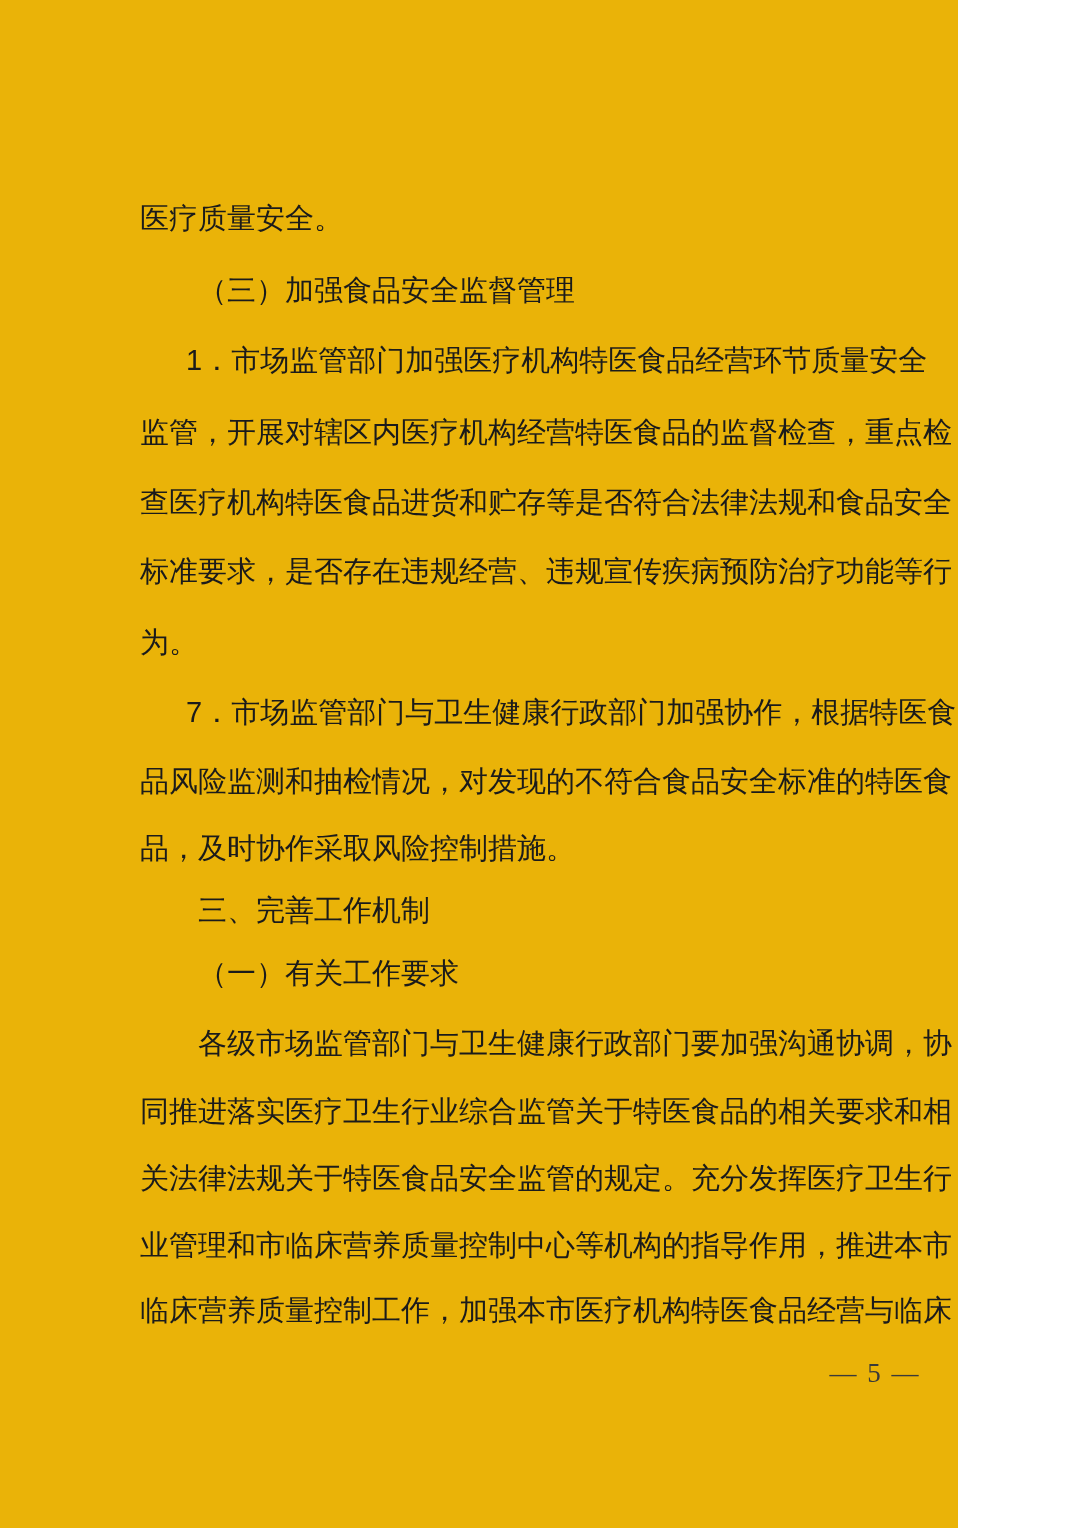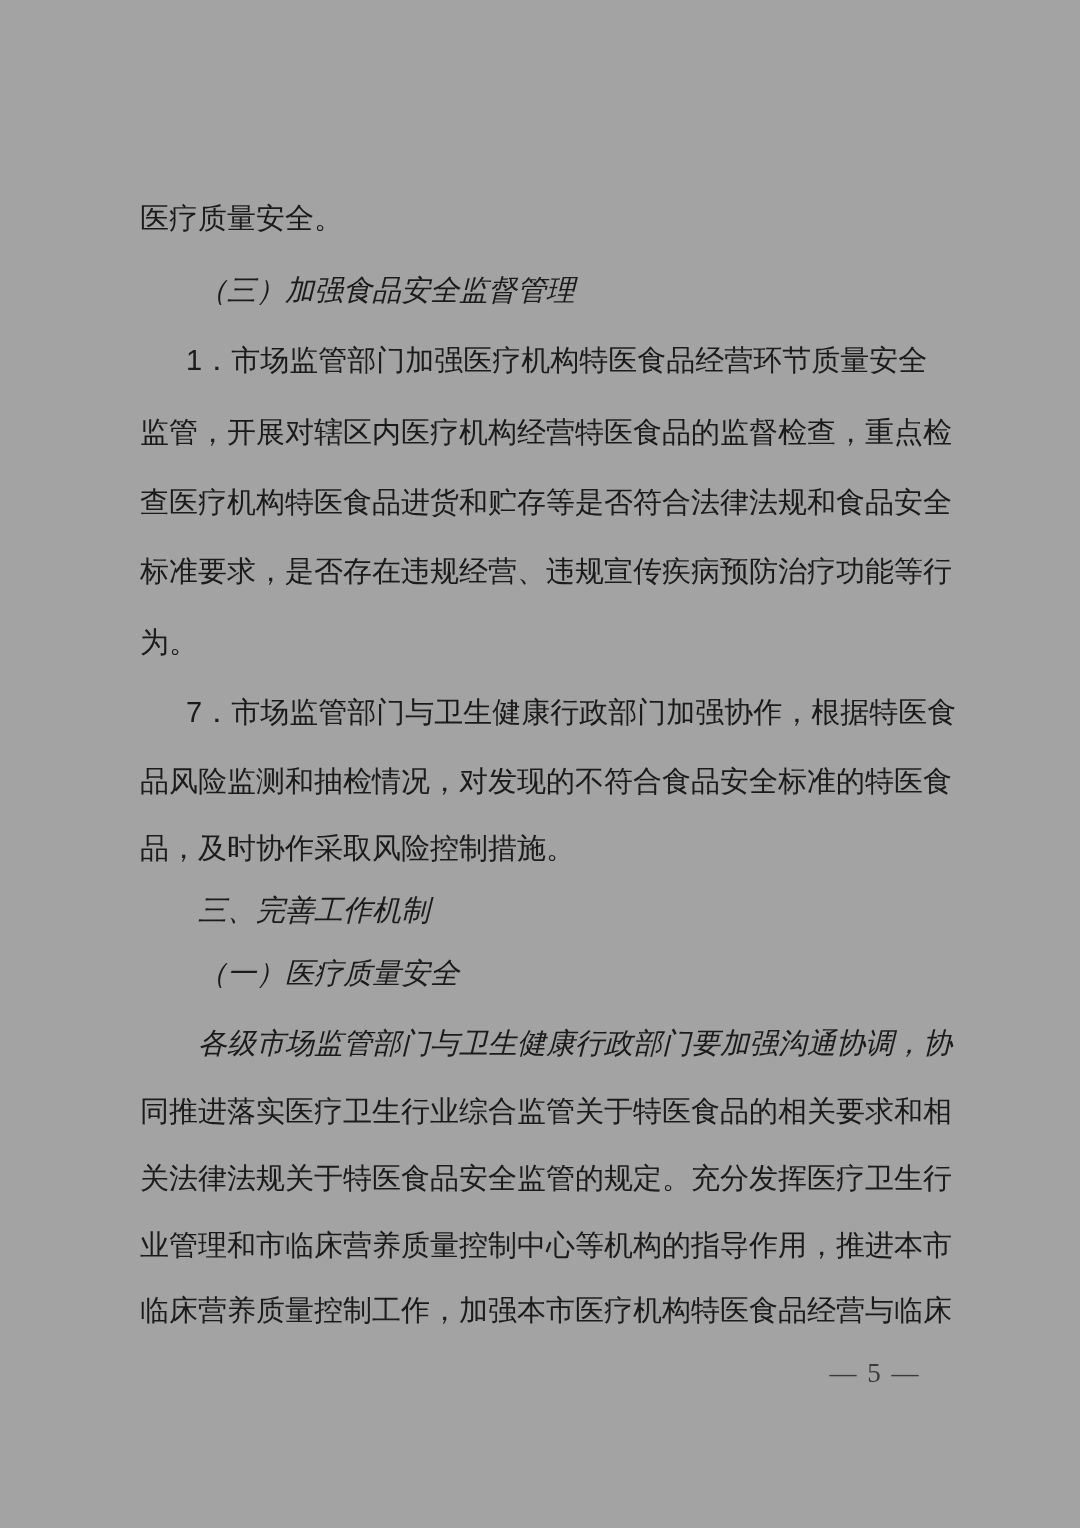--- a/index.html
+++ b/index.html
@@ -2,39 +2,39 @@
 <html><head>
 <meta charset="utf-8">
 <style>
   html, body {
     margin: 0;
     padding: 0;
     background: #ffffff;
   }
   .page {
     position: relative;
-    width: 1080px;
+    width: 958px;
     height: 1528px;
-    background: #a3a3a3;
+    background: #eab308;
     overflow: hidden;
     font-family: "Liberation Sans", sans-serif;
   }
   .line {
     position: absolute;
     left: 140px;
     width: 815px;
     font-size: 29px;
     line-height: 36px;
     color: #1b1b1b;
     letter-spacing: 0px;
     white-space: nowrap;
     text-align: justify;
   }
   
-  .ind { padding-left: 58px; font-style: italic; }
+  .ind { padding-left: 58px; }
   
   .ind-num { padding-left: 46px; }
   .footer {
     position: absolute;
     top: 1358px;
     left: 800px;
     width: 150px;
     text-align: center;
     font-size: 27px;
     color: #3a3a3a;
@@ -52,21 +52,21 @@
   <div class="line ind" style="top:272px">（三）加强食品安全监督管理</div>
   <div class="line ind-num" style="top:342px">1．市场监管部门加强医疗机构特医食品经营环节质量安全</div>
   <div class="line" style="top:414px">监管，开展对辖区内医疗机构经营特医食品的监督检查，重点检</div>
   <div class="line" style="top:484px">查医疗机构特医食品进货和贮存等是否符合法律法规和食品安全</div>
   <div class="line" style="top:553px">标准要求，是否存在违规经营、违规宣传疾病预防治疗功能等行</div>
   <div class="line" style="top:624px">为。</div>
   <div class="line ind-num" style="top:694px">7．市场监管部门与卫生健康行政部门加强协作，根据特医食</div>
   <div class="line" style="top:830px">品，及时协作采取风险控制措施。</div>
   <div class="line" style="top:763px">品风险监测和抽检情况，对发现的不符合食品安全标准的特医食</div>
   <div class="line ind" style="top:892px">三、完善工作机制</div>
-  <div class="line ind" style="top:955px">（一）医疗质量安全</div>
+  <div class="line ind" style="top:955px">（一）有关工作要求</div>
   <div class="line ind" style="top:1025px">各级市场监管部门与卫生健康行政部门要加强沟通协调，协</div>
   <div class="line" style="top:1093px">同推进落实医疗卫生行业综合监管关于特医食品的相关要求和相</div>
   <div class="line" style="top:1160px">关法律法规关于特医食品安全监管的规定。充分发挥医疗卫生行</div>
   <div class="line" style="top:1292px">临床营养质量控制工作，加强本市医疗机构特医食品经营与临床</div>
   <div class="line" style="top:1227px">业管理和市临床营养质量控制中心等机构的指导作用，推进本市</div>
 
   <div class="footer">— 5 —</div>
 
 </div>
 

